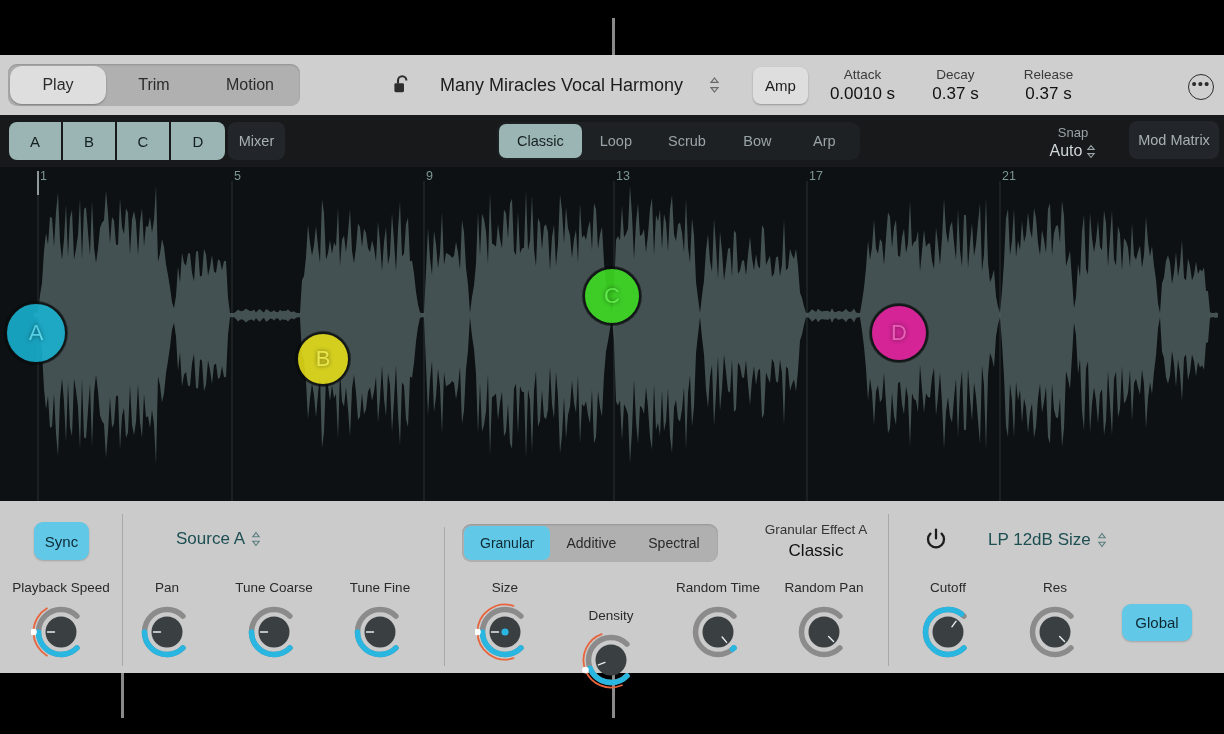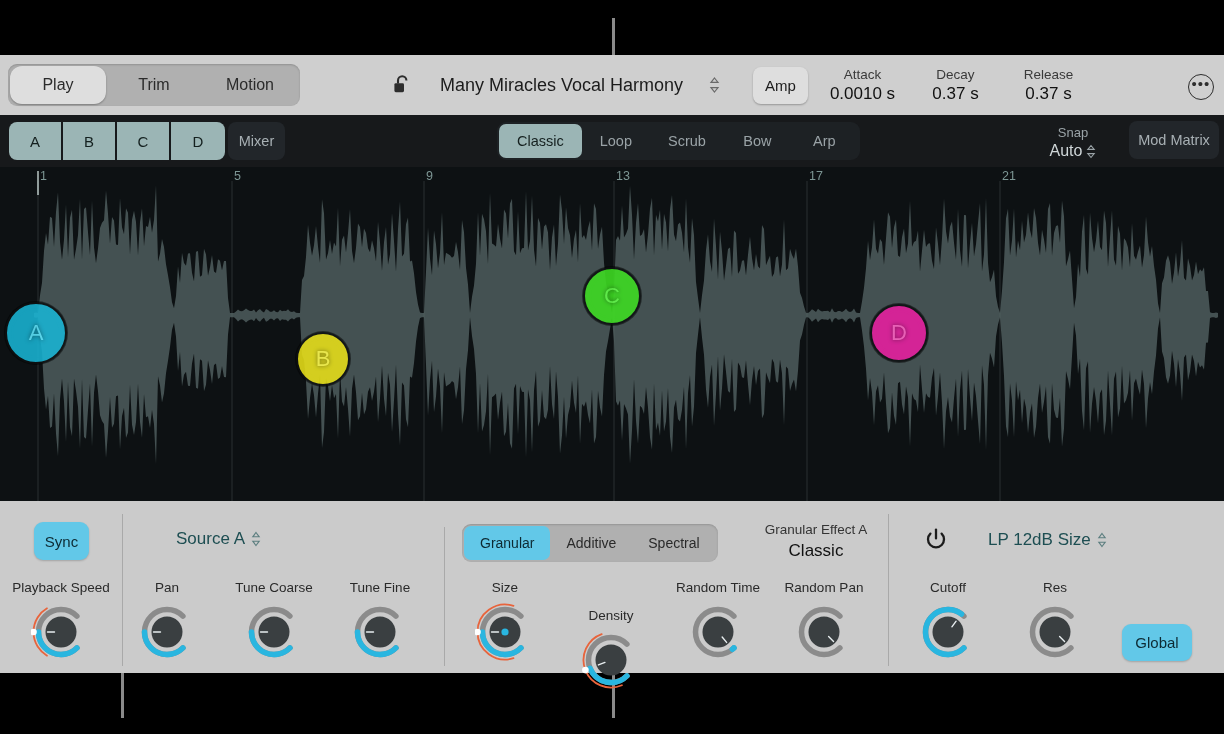--- a/index.html
+++ b/index.html
@@ -165,21 +165,20 @@
   .power-icon { position: absolute; left: 925px; top: 528px; width: 22px; height: 23px; }
   .filt-sel {
     position: absolute; left: 988px; top: 530px; font-size: 17px;
     color: #1d4e52; display: flex; align-items: center; gap: 6px;
   }
   .global-btn {
     position: absolute; left: 1122px; top: 604px; width: 70px; height: 37px;
     background: #62c8e8; border-radius: 9px; font-size: 15px; color: #0d2a33;
     display: flex; align-items: center; justify-content: center;
     box-shadow: 0 1px 2px rgba(0,0,0,.2);
-    margin-top: 20px;
   }
 
   .knob-unit { position: absolute; text-align: center; }
   .knob-unit .klab {
     font-size: 13.5px; color: #2a2a2a; white-space: nowrap;
     position: absolute; left: 50%; transform: translateX(-50%); top: 0;
   }
   .knob-unit .kbody { position: absolute; left: 50%; transform: translateX(-50%); top: 22px; }
 </style>
 </head>

